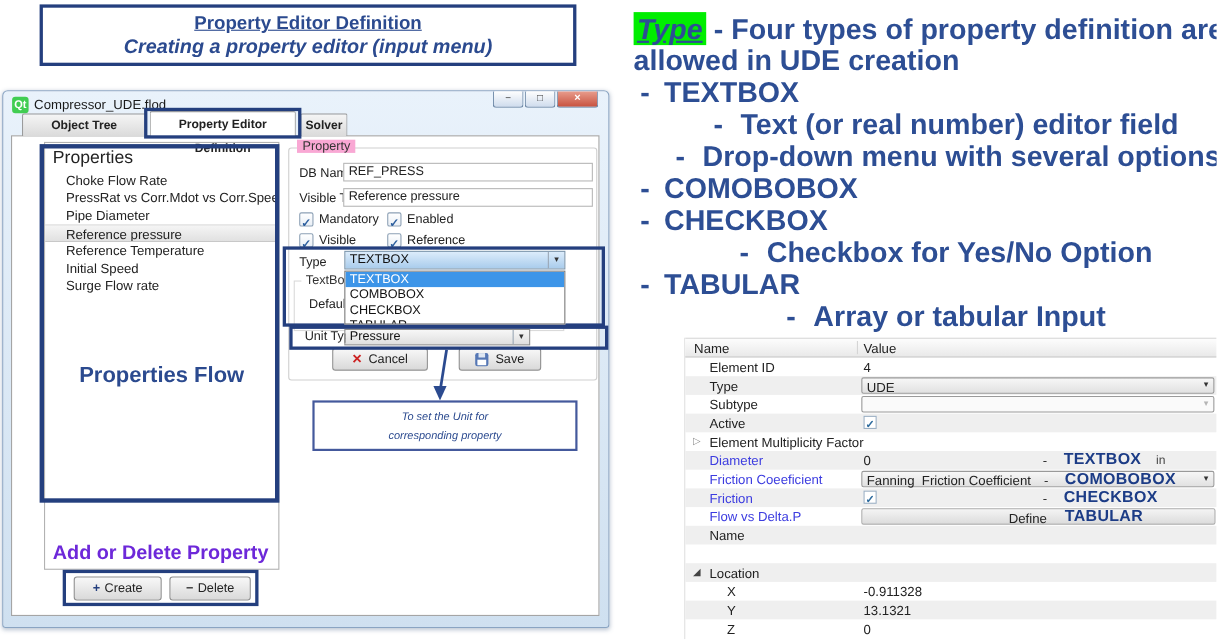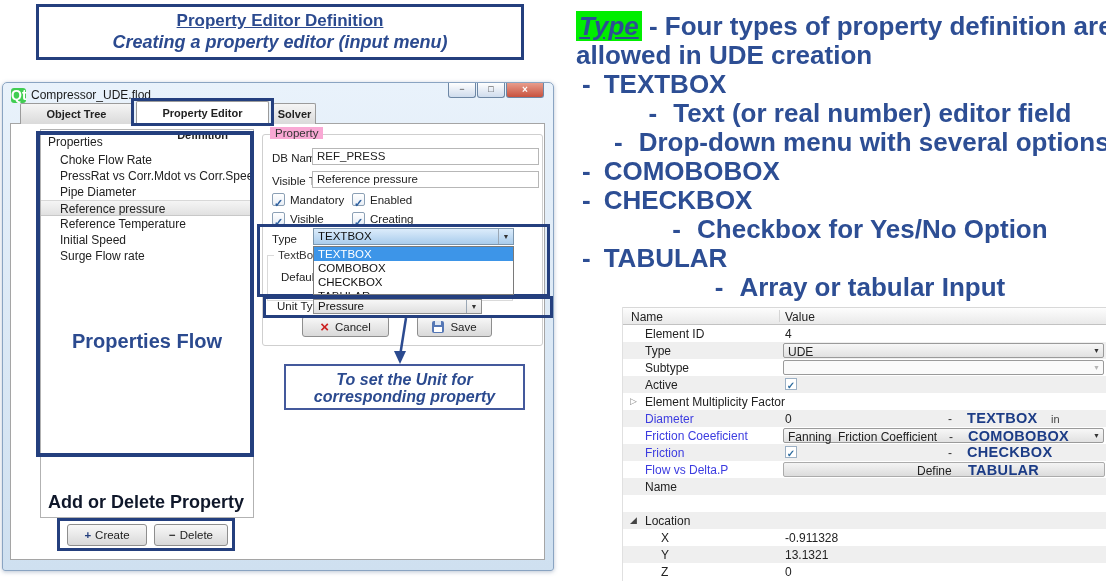--- a/index.html
+++ b/index.html
@@ -11,21 +11,21 @@
   .title-box{position:absolute;left:36px;top:4px;width:488px;height:56px;border:3px solid #243f7e;
              background:#fff;text-align:center;padding-top:4px;}
   .tb1{font-size:17px;font-weight:bold;text-decoration:underline;color:#2b4a8f;}
   .tb2{font-size:18px;font-weight:bold;font-style:italic;color:#2b4a8f;margin-top:1px;}
 
   
   .window{position:absolute;left:2px;top:82px;width:552px;height:489px;
           background:linear-gradient(#e9f2fb,#cfe0f0);border:1px solid #8aa4c2;
           border-radius:5px 5px 3px 3px;box-shadow:0 1px 4px rgba(60,90,130,.35);}
   .qt-icon{position:absolute;left:8px;top:5px;width:15px;height:15px;background:#41cd52;border-radius:3px;
-           color:#fff;font-size:14px;font-weight:bold;text-align:center;line-height:15px;}
+           color:#fff;font-size:10px;font-weight:bold;text-align:center;line-height:15px;}
   .win-title{position:absolute;left:28px;top:5px;font-size:12px;color:#1a1a1a;}
   .win-btns{position:absolute;top:0;right:9px;display:flex;}
   .win-btn{height:15px;border:1px solid #6d87a5;border-top:none;border-radius:0 0 3px 3px;
            text-align:center;color:#333;font-size:9px;line-height:13px;margin-left:1px;}
   .win-btn.min,.win-btn.max{width:28px;background:linear-gradient(#fefefe,#cfdced);}
   .win-btn.close{width:38px;background:linear-gradient(#e89c8c,#c8523f);color:#fff;font-weight:bold;font-size:10px;}
 
   
   .tab{position:absolute;height:21px;background:linear-gradient(#f5f5f5,#dadada);border:1px solid #9b9b9b;
        border-bottom:none;border-radius:2px 2px 0 0;font-size:11px;font-weight:bold;color:#222;
@@ -33,29 +33,29 @@
   .tab.t1{left:20px;top:103px;width:113px;}
   .tab.t2{left:136px;top:101px;width:133px;height:24px;background:#fff;z-index:3;line-height:22px;}
   .tab.t3{left:273px;top:103px;width:43px;}
   .tab-hl{position:absolute;left:131px;top:98px;width:143px;height:28px;border:3px solid #243f7e;z-index:5;}
   .tabpage{position:absolute;left:10px;top:123px;width:535px;height:437px;background:#fff;
            border:1px solid #a5a5a5;z-index:1;}
 
   
   .listbox{position:absolute;left:40px;top:129px;width:214px;height:389px;border:1px solid #b2b2b2;
            background:#fff;z-index:2;overflow:hidden;}
-  .lb-header{padding:5px 0 3px 7px;font-size:12px;color:#222;}
+  .lb-header{padding:5px 0 3px 7px;font-size:16px;color:#222;}
   .lb-item{padding-left:19px;height:16px;line-height:16px;font-size:12px;color:#222;white-space:nowrap;overflow:hidden;}
   .lb-item.selected{background:linear-gradient(#f5f5f5,#e1e1e1);border-top:1px solid #d8d8d8;
                     border-bottom:1px solid #c8c8c8;}
   .list-hl{position:absolute;left:36px;top:131px;width:218px;height:326px;border:4px solid #243f7e;z-index:5;}
   .panel-label{position:absolute;left:40px;top:330px;width:214px;text-align:center;font-size:20px;
                font-weight:bold;color:#2b4a8f;z-index:4;}
   .adddel-label{position:absolute;left:33px;top:492px;width:226px;text-align:center;font-size:18px;
-                font-weight:bold;color:#0f172a;z-index:4;}
+                font-weight:bold;color:#6d28d9;z-index:4;}
   .btn-hl{position:absolute;left:57px;top:518px;width:178px;height:33px;border:3px solid #243f7e;z-index:6;}
   .wbtn{position:absolute;background:linear-gradient(#f8f8f8,#d9d9d9);border:1px solid #8e8e8e;
         border-radius:3px;font-size:11.5px;color:#222;text-align:center;line-height:20px;z-index:7;}
   .wbtn .sign{font-weight:bold;color:#243f7e;margin-right:4px;}
   .wbtn.del .sign{color:#333;}
   .btn-create{left:67px;top:524px;width:80px;height:22px;}
   .btn-delete{left:154px;top:524px;width:74px;height:22px;}
 
   
   .pgroup{position:absolute;left:262px;top:134px;width:281px;height:212px;border:1px solid #cfcfcf;
@@ -91,21 +91,21 @@
   .btn-save{left:417px;width:75px;}
   .xglyph{color:#c22;font-weight:900;font-size:15px;margin-right:6px;line-height:15px;}
   .floppy{width:12px;height:12px;background:#5577b5;border-radius:2px;position:relative;margin-right:6px;}
   .floppy:before{content:"";position:absolute;left:3px;top:0;width:6px;height:4px;background:#dfe7f2;}
   .floppy:after{content:"";position:absolute;left:2px;bottom:1px;width:8px;height:5px;background:#fff;}
 
   
   .arrow-svg{position:absolute;left:0;top:0;width:1106px;height:583px;z-index:12;pointer-events:none;}
   .anno-box{position:absolute;left:284px;top:364px;width:241px;height:46px;border:2px solid #44599c;
             background:#fff;z-index:12;text-align:center;padding-top:5px;}
-  .anno-box div{font-size:16px;font-weight:bold;font-style:italic;color:#2b4a8f;line-height:17px;}
+  .anno-box div{font-size:10px;font-weight:normal;font-style:italic;color:#2b4a8f;line-height:17px;}
 
   
   .notes{position:absolute;left:576px;top:12px;width:530px;font-size:26px;font-weight:600;
          color:#2d4e94;line-height:29px;}
   .kw{background:#00ee00;font-style:italic;text-decoration:underline;padding:0 3px;}
   .nline{white-space:nowrap;}
   .term-line{padding-left:6px;}
   .term-line .dash{margin-right:13px;}
   .desc-line{padding-left:38px;text-align:center;}
   .desc-line .dash{margin-right:16px;}
@@ -198,21 +198,21 @@
   <div class="flabel" style="left:272px;top:175px;">Visible Text</div>
   <div class="finput" style="left:312px;top:171px;width:227px;">Reference pressure</div>
 
   <div class="pcb" style="left:272px;top:193px;"><span>✓</span></div>
   <div class="flabel" style="left:290px;top:194px;">Mandatory</div>
   <div class="pcb" style="left:352px;top:193px;"><span>✓</span></div>
   <div class="flabel" style="left:370px;top:194px;">Enabled</div>
   <div class="pcb" style="left:272px;top:212px;"><span>✓</span></div>
   <div class="flabel" style="left:290px;top:213px;">Visible</div>
   <div class="pcb" style="left:352px;top:212px;"><span>✓</span></div>
-  <div class="flabel" style="left:370px;top:213px;">Creating</div>
+  <div class="flabel" style="left:370px;top:213px;">Reference</div>
 
   <div class="box1"></div>
   <div class="flabel" style="left:272px;top:233px;z-index:11;">Type</div>
   <div class="combo type-combo">
     <span class="ctxt">TEXTBOX</span>
     <span class="arr">▼</span>
   </div>
   <div class="ddlist">
     <div class="opt sel">TEXTBOX</div>
     <div class="opt">COMBOBOX</div>

